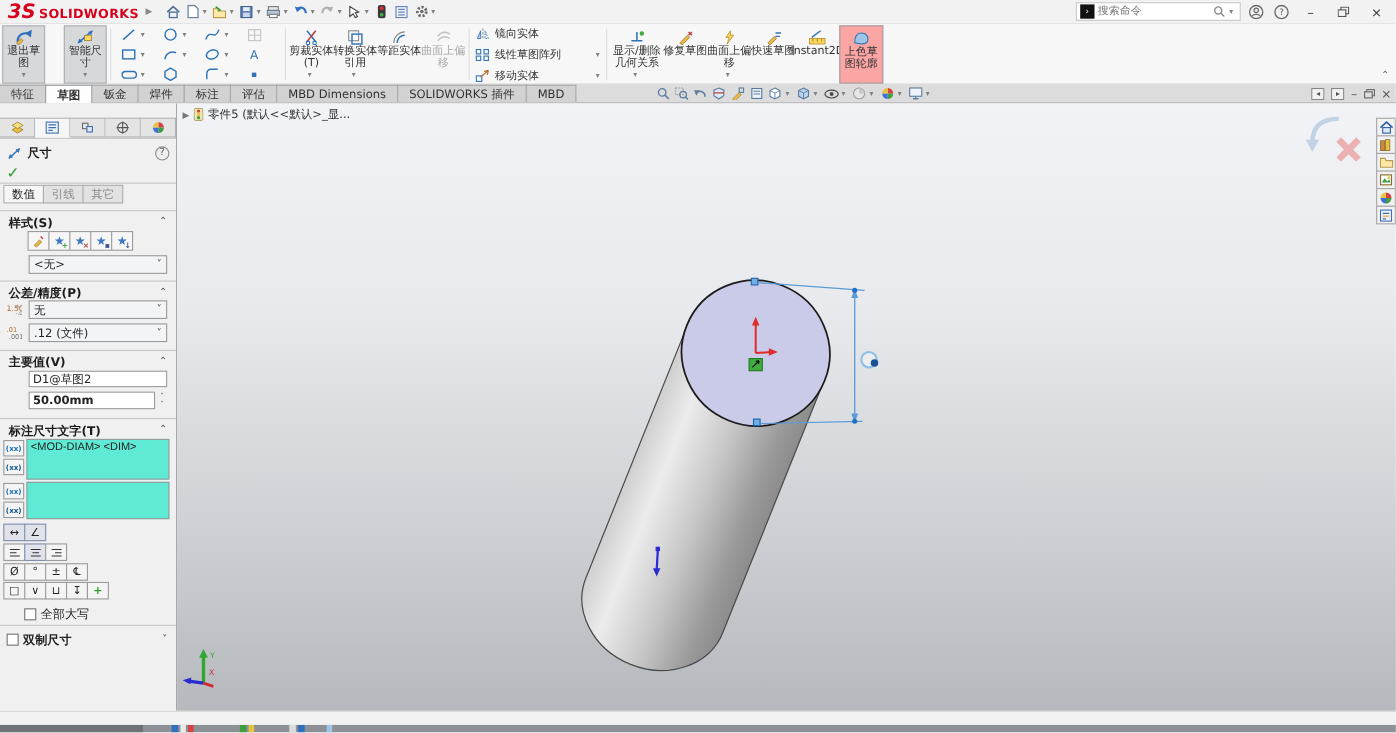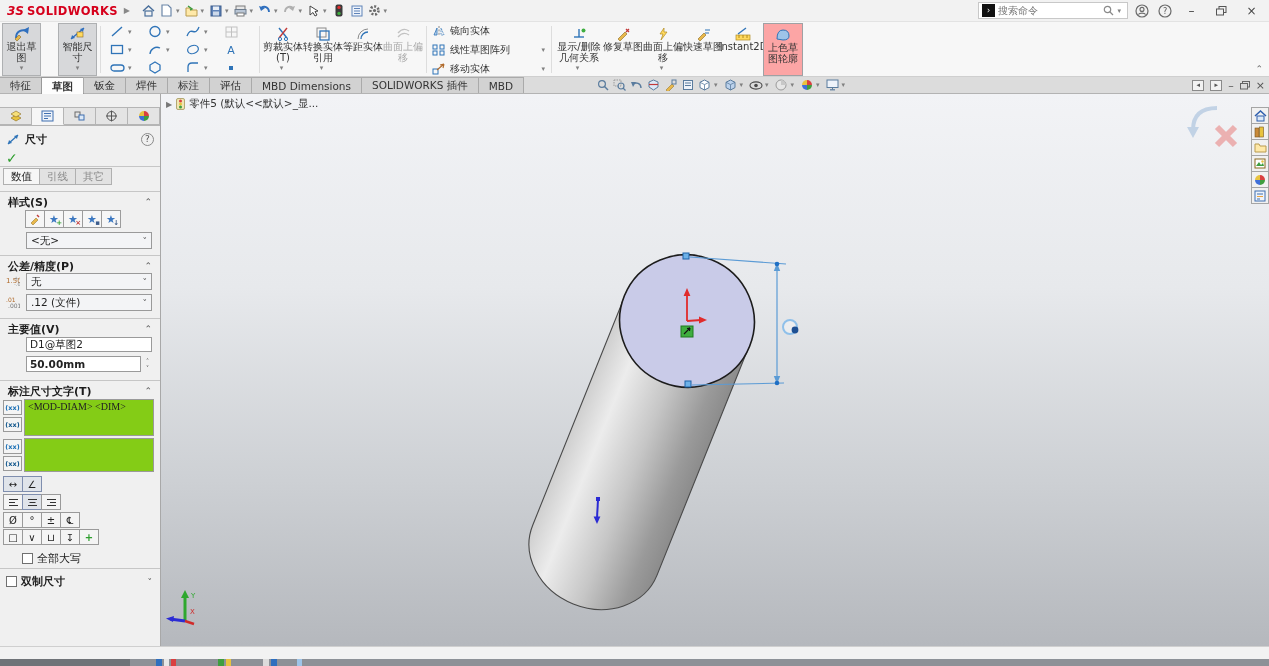--- a/index.html
+++ b/index.html
@@ -2,21 +2,21 @@
 <html><head>
 <meta charset="utf-8">
 <style>
 *{box-sizing:border-box;margin:0;padding:0}
 html,body{width:1269px;height:666px;overflow:hidden}
 body{font-family:"DejaVu Sans","Liberation Sans",sans-serif;font-size:11px;color:#222;background:#fff;position:relative}
 
 
 #titlebar{height:22px;background:#f2f2f2;display:flex;align-items:center;padding:0 5px;position:relative;border-bottom:1px solid #e3e3e3}
 .logo{display:flex;align-items:baseline;margin:0 6px 0 2px;white-space:nowrap}
-.logo .mark{color:#d6001c;font-weight:bold;font-style:italic;font-size:12px;margin-right:3px}
+.logo .mark{color:#d6001c;font-weight:bold;font-style:italic;font-size:18px;margin-right:3px}
 .logo .word{color:#d6001c;font-weight:bold;font-size:11.5px;letter-spacing:.3px}
 .flyout{color:#888;font-size:8px;margin-right:10px}
 .qat{display:flex;align-items:center}
 .ibtn{display:inline-flex;align-items:center;justify-content:center;width:18px;height:18px;cursor:default}
 .caret{font-size:7px;color:#808080;margin:0 3px 0 0}
 #doc-title{position:absolute;left:0;right:0;text-align:center;color:#575757;pointer-events:none;font-size:11px}
 #tb-right{margin-left:auto;display:flex;align-items:center;gap:5px}
 #searchbox{display:flex;align-items:center;background:#fff;border:1px solid #c8c8c8;height:17px;width:150px;padding:0 3px;gap:3px}
 #searchbox .swmark{width:13px;height:13px;background:#111;color:#fff;font-size:8px;display:flex;align-items:center;justify-content:center;flex:none}
 #searchbox input{border:0;outline:0;flex:1;font-size:10px;color:#8a8a8a;font-family:inherit;background:transparent;min-width:0}
@@ -69,21 +69,21 @@
 .starrow{position:absolute;top:116px;left:26px;display:flex}
 .stb{width:20px;height:18px;border:1px solid #9c9c9c;background:#f6f6f6;display:flex;align-items:center;justify-content:center;position:relative;margin-left:-1px}
 .stb .st{color:#3d78c0;font-size:11px}
 .stb .mini{position:absolute;font-size:7px;font-weight:bold;right:1px;bottom:0;line-height:7px}
 .dd{height:17px;background:#f3f4f6;border:1px solid #9a9a9a;display:flex;align-items:center;padding:0 4px;color:#222;font-size:10.5px}
 .dd .chev{margin-left:auto;color:#555;font-size:9px}
 .sideic{position:absolute;width:18px;height:16px;display:flex;align-items:flex-start;justify-content:center;font-size:7px;color:#777;border:0}
 .tin{position:absolute;background:#fff;border:1px solid #9a9a9a;font-size:10.5px;color:#222;padding:1px 3px;font-family:inherit}
 .spin{position:absolute;width:11px;display:flex;flex-direction:column;justify-content:center;color:#444;font-size:6px;line-height:7px;text-align:center}
 .tib{width:19px;height:15px;border:1px solid #9a9a9a;background:#f4f4f4;display:flex;align-items:center;justify-content:center;font-size:6.5px;color:#1a6fb5;font-weight:bold}
-.tarea{position:absolute;background:#84cc16;border:1px solid #9a9a9a;font-size:10px;color:#222;padding:1px 3px;font-family:Liberation Serif, serif;resize:none;overflow:hidden}
+.tarea{position:absolute;background:#5eead4;border:1px solid #9a9a9a;font-size:10px;color:#222;padding:1px 3px;font-family:Liberation Sans, sans-serif;resize:none;overflow:hidden}
 .btnrow{position:absolute;display:flex}
 .sb{width:20px;height:16px;border:1px solid #9a9a9a;background:#f4f4f4;display:flex;align-items:center;justify-content:center;font-size:10px;color:#222;margin-left:-1px}
 .sb.on{background:#e0e4ea;border-color:#7f8eae}
 .cbrow{position:absolute;display:flex;align-items:center;gap:4px;color:#222}
 .cb{width:11px;height:11px;border:1px solid #707070;background:#fff;flex:none}
 
 
 #viewport{flex:1;position:relative;background:linear-gradient(180deg,#f2f3f6 0%,#e7e9ec 35%,#cdd0d4 70%,#b5b8bd 100%);overflow:hidden}
 #breadcrumb{position:absolute;left:5px;top:3px;display:flex;align-items:center;gap:4px;color:#333;font-size:10.5px}
 #breadcrumb .fly{color:#777;font-size:8px}

